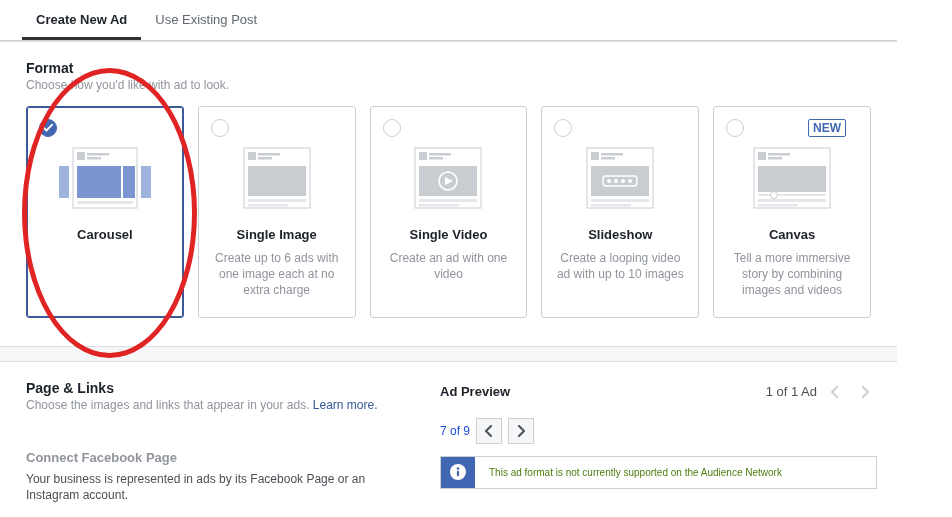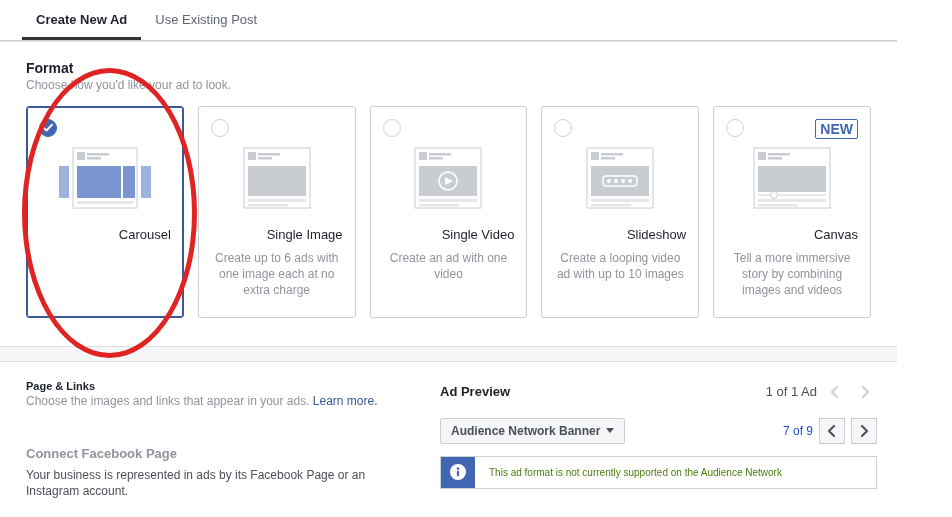--- a/index.html
+++ b/index.html
@@ -17,32 +17,32 @@
   .section-title { font-weight:600; font-size:14px; margin-bottom:2px; }
   .section-sub { color:#90949c; font-size:12px; margin-bottom:14px; }
 
   .format-row { display:flex; gap:14px; }
   .format-card { flex:1 1 0; border:1px solid #ccd0d5; border-radius:3px; padding:14px 12px 18px; text-align:center; position:relative; min-height:210px; cursor:pointer; background:#fff; }
   .format-card.selected { border:1px solid #3b5998; box-shadow:0 0 0 1px #3b5998 inset; }
   .radio { width:18px; height:18px; border-radius:50%; border:1px solid #ccd0d5; position:absolute; top:12px; left:12px; background:#fff; display:flex; align-items:center; justify-content:center; }
   .radio.checked { background:#4267b2; border-color:#4267b2; }
   .radio.checked svg { display:block; }
   .radio svg { display:none; }
-  .badge-new { position:absolute; top:12px; right:12px; border:1px solid #4267b2; color:#4267b2; font-size:14px; font-weight:700; padding:1px 4px; border-radius:2px; }
+  .badge-new { position:absolute; top:12px; right:24px; border:1px solid #4267b2; color:#4267b2; font-size:12px; font-weight:700; padding:1px 4px; border-radius:2px; }
 
   .thumb-wrap { height:78px; display:flex; align-items:center; justify-content:center; margin-top:18px; margin-bottom:10px; }
-  .format-name { font-weight:400; font-size:13px; margin-bottom:8px;text-align:right; }
+  .format-name { font-weight:700; font-size:13px; margin-bottom:8px; }
   .format-desc { font-size:12px; color:#90949c; line-height:1.35; padding:0 2px; }
 
   .divider { height:16px; background:#f5f6f7; border-top:1px solid #dddfe2; border-bottom:1px solid #dddfe2; margin-top:18px; }
 
   
   .bottom { display:flex; }
   .col-left { width:430px; padding:18px 26px 0; }
-  .pl-title { font-weight:600; font-size:11px; }
+  .pl-title { font-weight:600; font-size:14px; }
   .pl-sub { color:#90949c; font-size:12px; margin-top:2px; }
   .pl-sub a { color:#365899; text-decoration:none; cursor:pointer; }
   .connect-block { margin-top:38px; }
   .connect-title { color:#90949c; font-weight:600; font-size:13px; margin-bottom:6px; }
   .connect-desc { color:#4b4f56; font-size:12px; line-height:1.4; }
 
   .col-right { flex:1; padding:18px 20px 0 10px; }
   .ap-head { display:flex; justify-content:space-between; align-items:center; font-size:13px; font-weight:600; }
   .ap-count { font-weight:400; color:#4b4f56; display:flex; align-items:center; gap:6px; }
   .nav-chevron { width:24px; height:24px; color:#bec3c9; display:flex; align-items:center; justify-content:center; cursor:default; }
@@ -70,21 +70,21 @@
 <div class="page">
 
   <div class="tabbar">
     <div class="tab active">Create New Ad</div>
     <div class="tab">Use Existing Post</div>
   </div>
   <div class="hr-shadow"></div>
 
   <div class="section">
     <div class="section-title">Format</div>
-    <div class="section-sub">Choose how you'd like your ad to look.</div>
+    <div class="section-sub">Choose how you'd like with ad to look.</div>
 
     <div class="format-row">
 
       <div class="format-card selected">
         <div class="radio checked">
           <svg width="10" height="10" viewBox="0 0 12 12">
               <path d="M1 6 L4.2 9 L11 2" stroke="#fff" stroke-width="2.2" fill="none" stroke-linecap="round" stroke-linejoin="round"></path>
             </svg>
         </div>
         <div class="thumb-wrap">
@@ -210,24 +210,20 @@
           </span>
           <span class="nav-chevron chev">
             <svg width="8" height="12" viewBox="0 0 8 12">
                 <path d="M2 1 L7 6 L2 11" stroke="#ccd0d5" stroke-width="2" fill="none" stroke-linecap="round"></path>
               </svg>
           </span>
         </span>
       </div>
 
       <div class="ap-select-row">
-        <div class="ap-select">
-          <span>Audience Network Banner</span>
-          <span class="caret-down"></span>
-        </div>
         <div class="ap-page">
           <span>7 of 9</span>
           <div class="btn chev">
             <svg width="8" height="12" viewBox="0 0 8 12">
                 <path d="M6 1 L1 6 L6 11" stroke="#4b4f56" stroke-width="2" fill="none" stroke-linecap="round"></path>
               </svg>
           </div>
           <div class="btn chev">
             <svg width="8" height="12" viewBox="0 0 8 12">
                 <path d="M2 1 L7 6 L2 11" stroke="#4b4f56" stroke-width="2" fill="none" stroke-linecap="round"></path>

